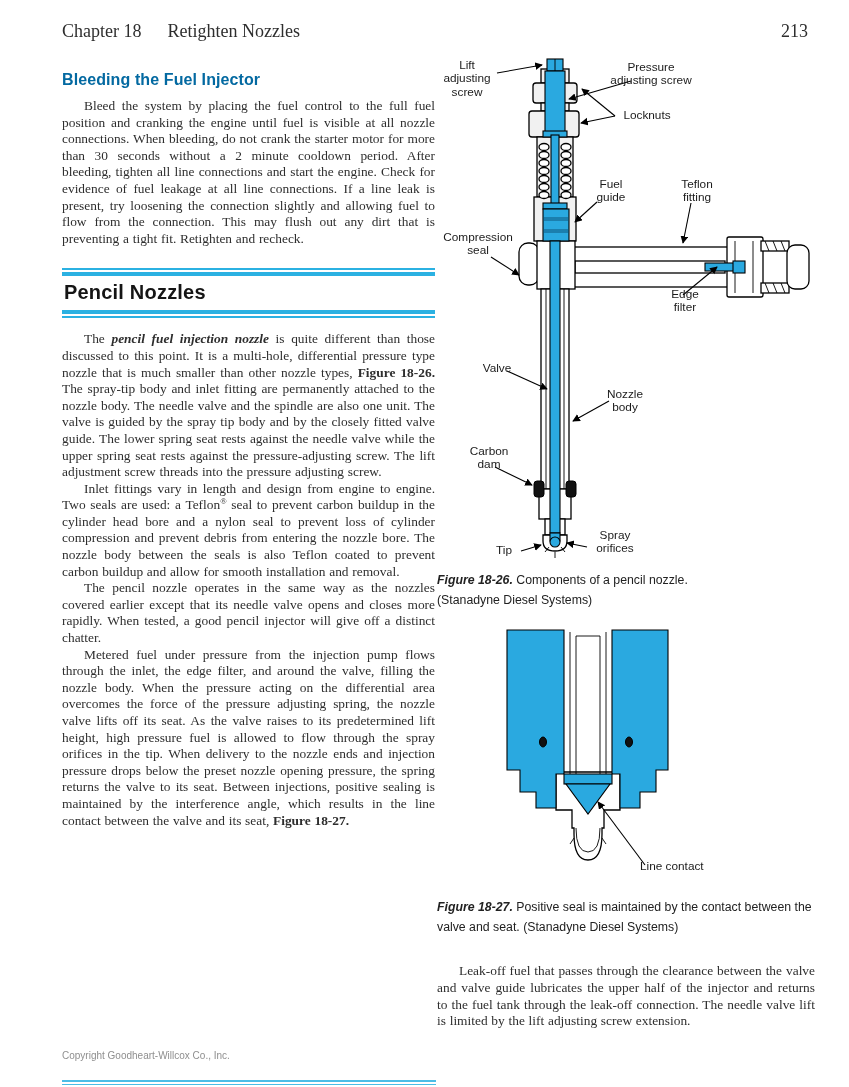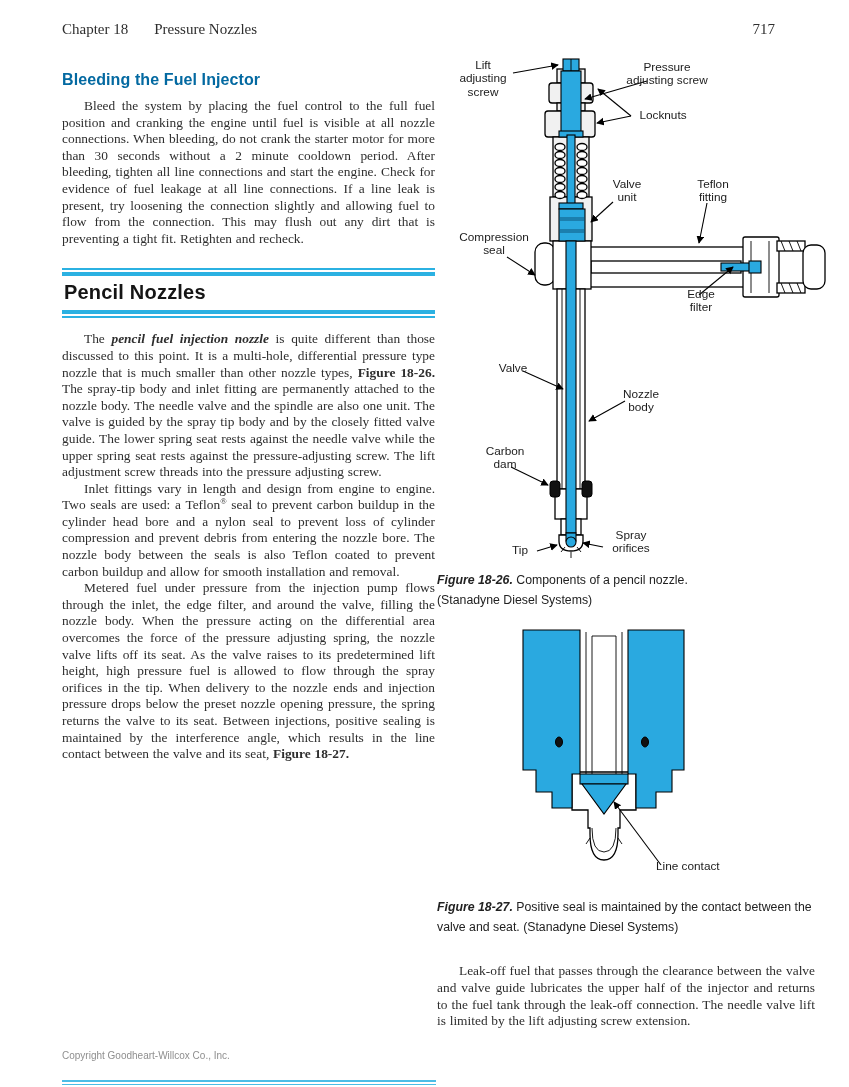--- a/index.html
+++ b/index.html
@@ -5,22 +5,22 @@
   :root { --accent:#2bb1e2; --figblue:#2aa9e0; --figblue-dark:#1b7fae; --ink:#2e2e2e; }
   * { box-sizing:border-box; }
   html,body { margin:0; padding:0; }
   body {
     width:849px; height:1087px; position:relative; background:#ffffff;
     font-family:"Liberation Serif", serif; color:var(--ink);
     overflow:hidden;
   }
   
   .pg-header {
-    position:absolute; left:62px; right:74px; top:21px;
-    font-size:15px; display:flex; align-items:baseline;
+    position:absolute; left:62px; right:41px; top:21px;
+    font-size:18px; display:flex; align-items:baseline;
   }
   .pg-header .chapter { margin-right:26px; }
   .pg-header .pageno { margin-left:auto; }
   
   .left-col { position:absolute; left:62px; top:46px; width:373px; }
   .left-col p {
     margin:0; font-size:13.4px; line-height:16.6px; text-align:justify;
     word-spacing:0.4px;
   }
   .left-col p.ind { text-indent:22px; }
@@ -34,21 +34,21 @@
   .banner .gap { height:2px; }
   .banner-title {
     font-family:"Liberation Sans", sans-serif; font-weight:bold;
     font-size:20px; padding:5px 2px 6px 2px; color:#151515; letter-spacing:.2px;
   }
   .seg-n { }
   .seg-b { font-weight:bold; }
   .seg-bi { font-weight:bold; font-style:italic; }
   .seg-sup { vertical-align:super; font-size:8.5px; line-height:0; }
   
-  .fig { position:absolute;margin-left:16px; }
+  .fig { position:absolute; }
   .fig svg { position:absolute; left:0; top:0; }
   .fig-label {
     position:absolute; font-family:"Liberation Sans", sans-serif;
     font-size:11.8px; line-height:13.4px; text-align:center; color:#1b1b1b;
   }
   .caption {
     position:absolute; font-family:"Liberation Sans", sans-serif;
     font-size:12.3px; line-height:20px; color:#222222;
   }
   .right-par {
@@ -71,42 +71,43 @@
   .blud { fill:var(--figblue-dark); stroke:none; }
   .blk { fill:#111; stroke:#000; stroke-width:1; }
   .ln { stroke:#000; stroke-width:1.1; fill:none; }
   .thin { stroke:#000; stroke-width:0.9; fill:none; }
 </style>
 </head>
 <body>
 
 <div class="pg-header">
   <span class="chapter">Chapter 18</span>
-  <span class="section">Pressure Nozzles</span>
-  <span class="pageno">717</span>
+  <span class="section">Retighten Nozzles</span>
+  <span class="pageno">213</span>
 </div>
 
 <div class="left-col">
 
   <h3 class="subhead">Bleeding the Fuel Injector</h3>
   <p class="ind">Bleed the system by placing the fuel control to the full fuel position and cranking the engine until fuel is visible at all nozzle connections. When bleeding, do not crank the starter motor for more than 30 seconds without a 2 minute cooldown period. After bleeding, tighten all line connections and start the engine. Check for evidence of fuel leakage at all line connections. If a line leak is present, try loosening the connection slightly and allowing fuel to flow from the connection. This may flush out any dirt that is preventing a tight fit. Retighten and recheck.</p>
 
   <div class="banner">
     <div class="rule-thin"></div>
     <div class="gap"></div>
     <div class="rule-thick"></div>
     <div class="banner-title">Pencil Nozzles</div>
     <div class="rule-thick"></div>
     <div class="gap"></div>
     <div class="rule-thin"></div>
   </div>
 
   <p class="ind"><span class="seg-n">The </span><span class="seg-bi">pencil fuel injection nozzle</span><span class="seg-n"> is quite different than those discussed to this point. It is a multi-hole, differential pressure type nozzle that is much smaller than other nozzle types, </span><span class="seg-b">Figure 18-26.</span><span class="seg-n"> The spray-tip body and inlet fitting are permanently attached to the nozzle body. The needle valve and the spindle are also one unit. The valve is guided by the spray tip body and by the closely fitted valve guide. The lower spring seat rests against the needle valve while the upper spring seat rests against the pressure-adjusting screw. The lift adjustment screw threads into the pressure adjusting screw.</span></p>
   <p class="ind" style="margin-top:0"><span class="seg-n">Inlet fittings vary in length and design from engine to engine. Two seals are used: a Teflon</span><span class="seg-sup">®</span><span class="seg-n"> seal to prevent carbon buildup in the cylinder head bore and a nylon seal to prevent loss of cylinder compression and prevent debris from entering the nozzle bore. The nozzle body between the seals is also Teflon coated to prevent carbon buildup and allow for smooth installation and removal.</span></p>
 
+  <p class="ind">The pencil nozzle operates in the same way as the nozzles covered earlier except that its needle valve opens and closes more rapidly. When tested, a good pencil injector will give off a distinct chatter.</p>
   <p class="ind"><span class="seg-n">Metered fuel under pressure from the injection pump flows through the inlet, the edge filter, and around the valve, filling the nozzle body. When the pressure acting on the differential area overcomes the force of the pressure adjusting spring, the nozzle valve lifts off its seat. As the valve raises to its predetermined lift height, high pressure fuel is allowed to flow through the spray orifices in the tip. When delivery to the nozzle ends and injection pressure drops below the preset nozzle opening pressure, the spring returns the valve to its seat. Between injections, positive sealing is maintained by the interference angle, which results in the line contact between the valve and its seat, </span><span class="seg-b">Figure 18-27.</span></p>
 </div>
 
 <div class="fig" style="left:437px; top:55px; width:380px; height:512px;">
   <svg width="380" height="512" viewBox="0 0 380 512">
     <defs>
       <marker id="ah" markerWidth="8" markerHeight="8" refX="6.2" refY="3.5" orient="auto">
         <path d="M0,0 L7,3.5 L0,7 Z" fill="#000"></path>
       </marker>
     </defs>
@@ -204,21 +205,21 @@
       <line class="ln" x1="172" y1="346" x2="136" y2="366" marker-end="url(#ah)"></line>
       <line class="ln" x1="58" y1="412" x2="95" y2="430" marker-end="url(#ah)"></line>
       <line class="ln" x1="84" y1="496" x2="104" y2="490" marker-end="url(#ah)"></line>
       <line class="ln" x1="150" y1="492" x2="130" y2="488" marker-end="url(#ah)"></line>
     </g>
   </svg>
 
   <div class="fig-label" style="left:2px;   top:4px;   width:56px;">Lift adjusting screw</div>
   <div class="fig-label" style="left:166px; top:6px;   width:96px;">Pressure adjusting screw</div>
   <div class="fig-label" style="left:180px; top:54px;  width:60px;">Locknuts</div>
-  <div class="fig-label" style="left:150px; top:123px; width:48px;">Valve unit</div>
+  <div class="fig-label" style="left:150px; top:123px; width:48px;">Fuel guide</div>
   <div class="fig-label" style="left:236px; top:123px; width:48px;">Teflon fitting</div>
   <div class="fig-label" style="left:0px;   top:176px; width:82px;">Compression seal</div>
   <div class="fig-label" style="left:222px; top:233px; width:52px;">Edge filter</div>
   <div class="fig-label" style="left:38px;  top:307px; width:44px;">Valve</div>
   <div class="fig-label" style="left:160px; top:333px; width:56px;">Nozzle body</div>
   <div class="fig-label" style="left:26px;  top:390px; width:52px;">Carbon dam</div>
   <div class="fig-label" style="left:52px;  top:489px; width:30px;">Tip</div>
   <div class="fig-label" style="left:148px; top:474px; width:60px;">Spray orifices</div>
 </div>
 

